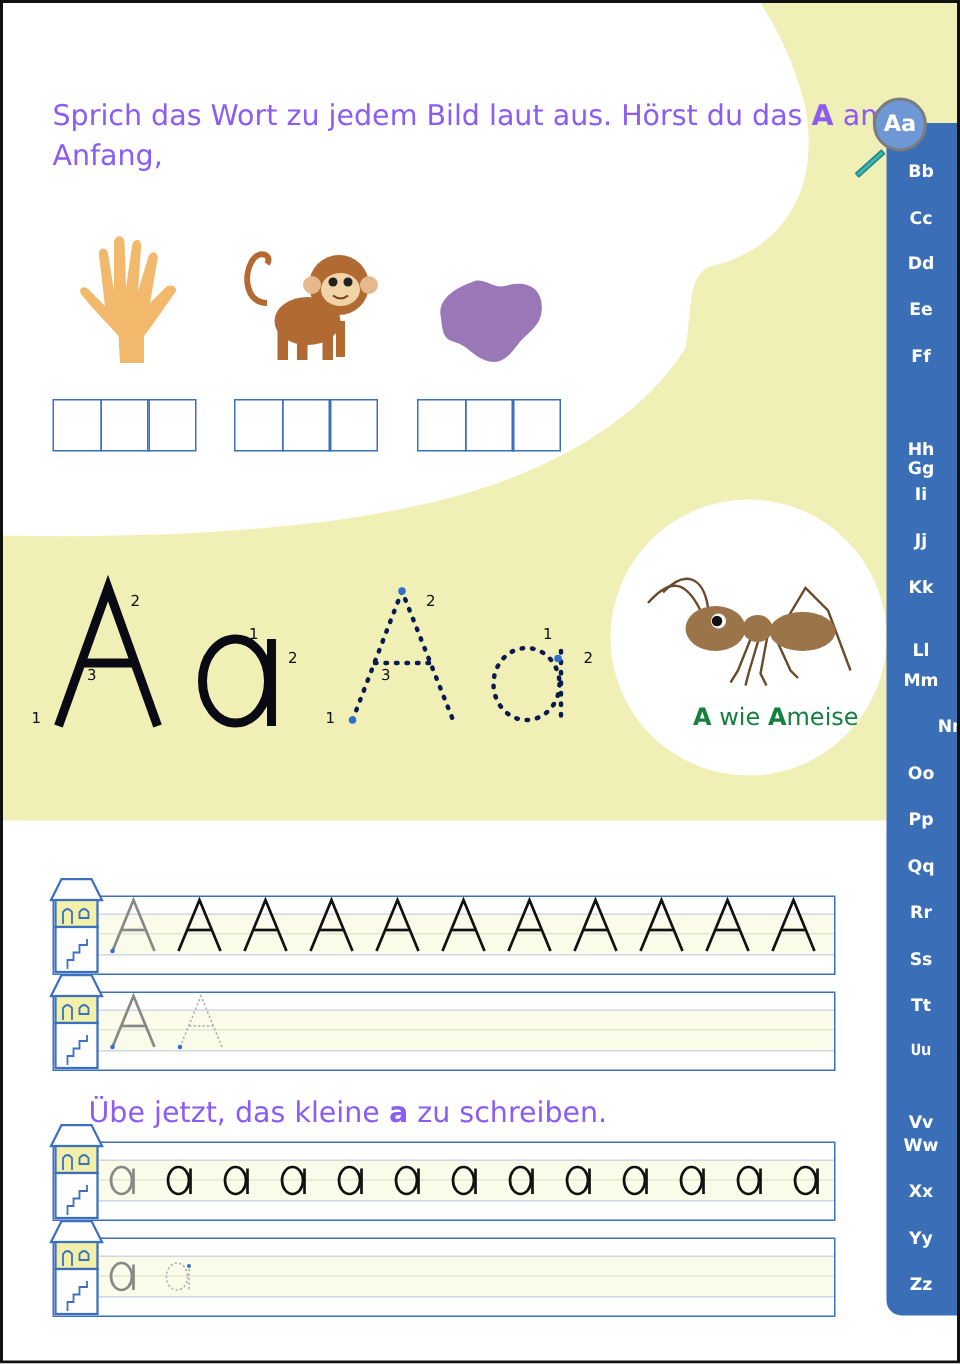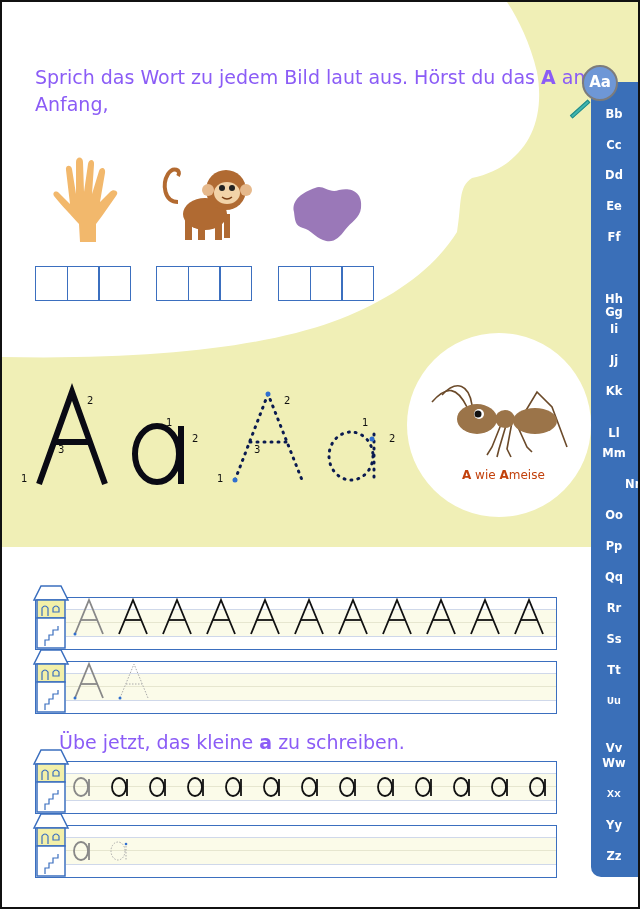--- a/index.html
+++ b/index.html
@@ -8,21 +8,21 @@
   .page { position: absolute; left: 0; top: 0; width: 640px; height: 909px; border: 2px solid #111; overflow: hidden; background: #fff; }
   .bg { position: absolute; left: 0; top: 0; width: 640px; height: 909px; }
   .instr { position: absolute; left: 33px; font-size: 19px; line-height: 27px; color: #8b5cf6; }
   .instr b { font-weight: bold; }
   .boxes { position: absolute; display: flex; }
   .boxes span { width: 33px; height: 35px; border: 1.5px solid #3b6fbf; margin-right: -1.5px; display: block; }
   .sidebar { position: absolute; left: 589px; top: 80px; width: 51px; height: 795px; background: #3a6fb8; border-radius: 6px 0 0 10px; }
   .sidebar .item { position: absolute; left: 8px; width: 30px; text-align: center; color: #fff; font-weight: bold; font-size: 11.5px; line-height: 14px; }
   .mag { position: absolute; left: 580px; top: 63px; width: 36px; height: 36px; border-radius: 50%; background: #6e97d6; border: 2px solid #7c7c7c; color: #fff; font-weight: bold; font-size: 15px; text-align: center; line-height: 31px; }
   .mag-handle { position: absolute; left: 563px; top: 97px; width: 24px; height: 4px; background: #3fb5b0; border: 1px solid #258a86; transform: rotate(-42deg); transform-origin: right center; }
-  .ant-label { position: absolute; left: 460px; top: 466px; font-size: 12px; color: #c2410c; }
+  .ant-label { position: absolute; left: 460px; top: 466px; font-size: 16px; color: #15803d; }
   .ant-label b { font-weight: bold; }
   .row { position: absolute; left: 33px; width: 522px; height: 53px; border: 1.5px solid #3b6fbf; background: #fff; }
   .row .band { position: absolute; left: 30px; right: 0; top: 11px; height: 28px; background: #fbfbe9; border-top: 1px solid #cfd8ea; border-bottom: 1px solid #cfd8ea; }
   .row .mid { position: absolute; left: 30px; right: 0; top: 24px; height: 0; border-top: 1px solid #e6e6cf; }
   .house { position: absolute; left: -4px; top: -14px; }
 </style>
 </head>
 <body>
 
 <div class="page">
@@ -330,20 +330,20 @@
     <div class="item" style="top:395px;margin-left:20px;">Nn</div>
     <div class="item" style="top:426px;">Oo</div>
     <div class="item" style="top:457px;">Pp</div>
     <div class="item" style="top:488px;">Qq</div>
     <div class="item" style="top:519px;">Rr</div>
     <div class="item" style="top:550px;">Ss</div>
     <div class="item" style="top:581px;">Tt</div>
     <div class="item" style="top:612px;font-family:Liberation Mono, monospace;">Uu</div>
     <div class="item" style="top:643px;margin-top:16px;">Vv</div>
     <div class="item" style="top:674px;">Ww</div>
-    <div class="item" style="top:705px;font-family:Liberation Mono, monospace;">Xx</div>
+    <div class="item" style="top:705px;">Xx</div>
     <div class="item" style="top:736px;">Yy</div>
     <div class="item" style="top:767px;">Zz</div>
   </div>
   <div class="mag-handle"></div>
   <div class="mag">Aa</div>
 
 </div>
 
 </body></html>

